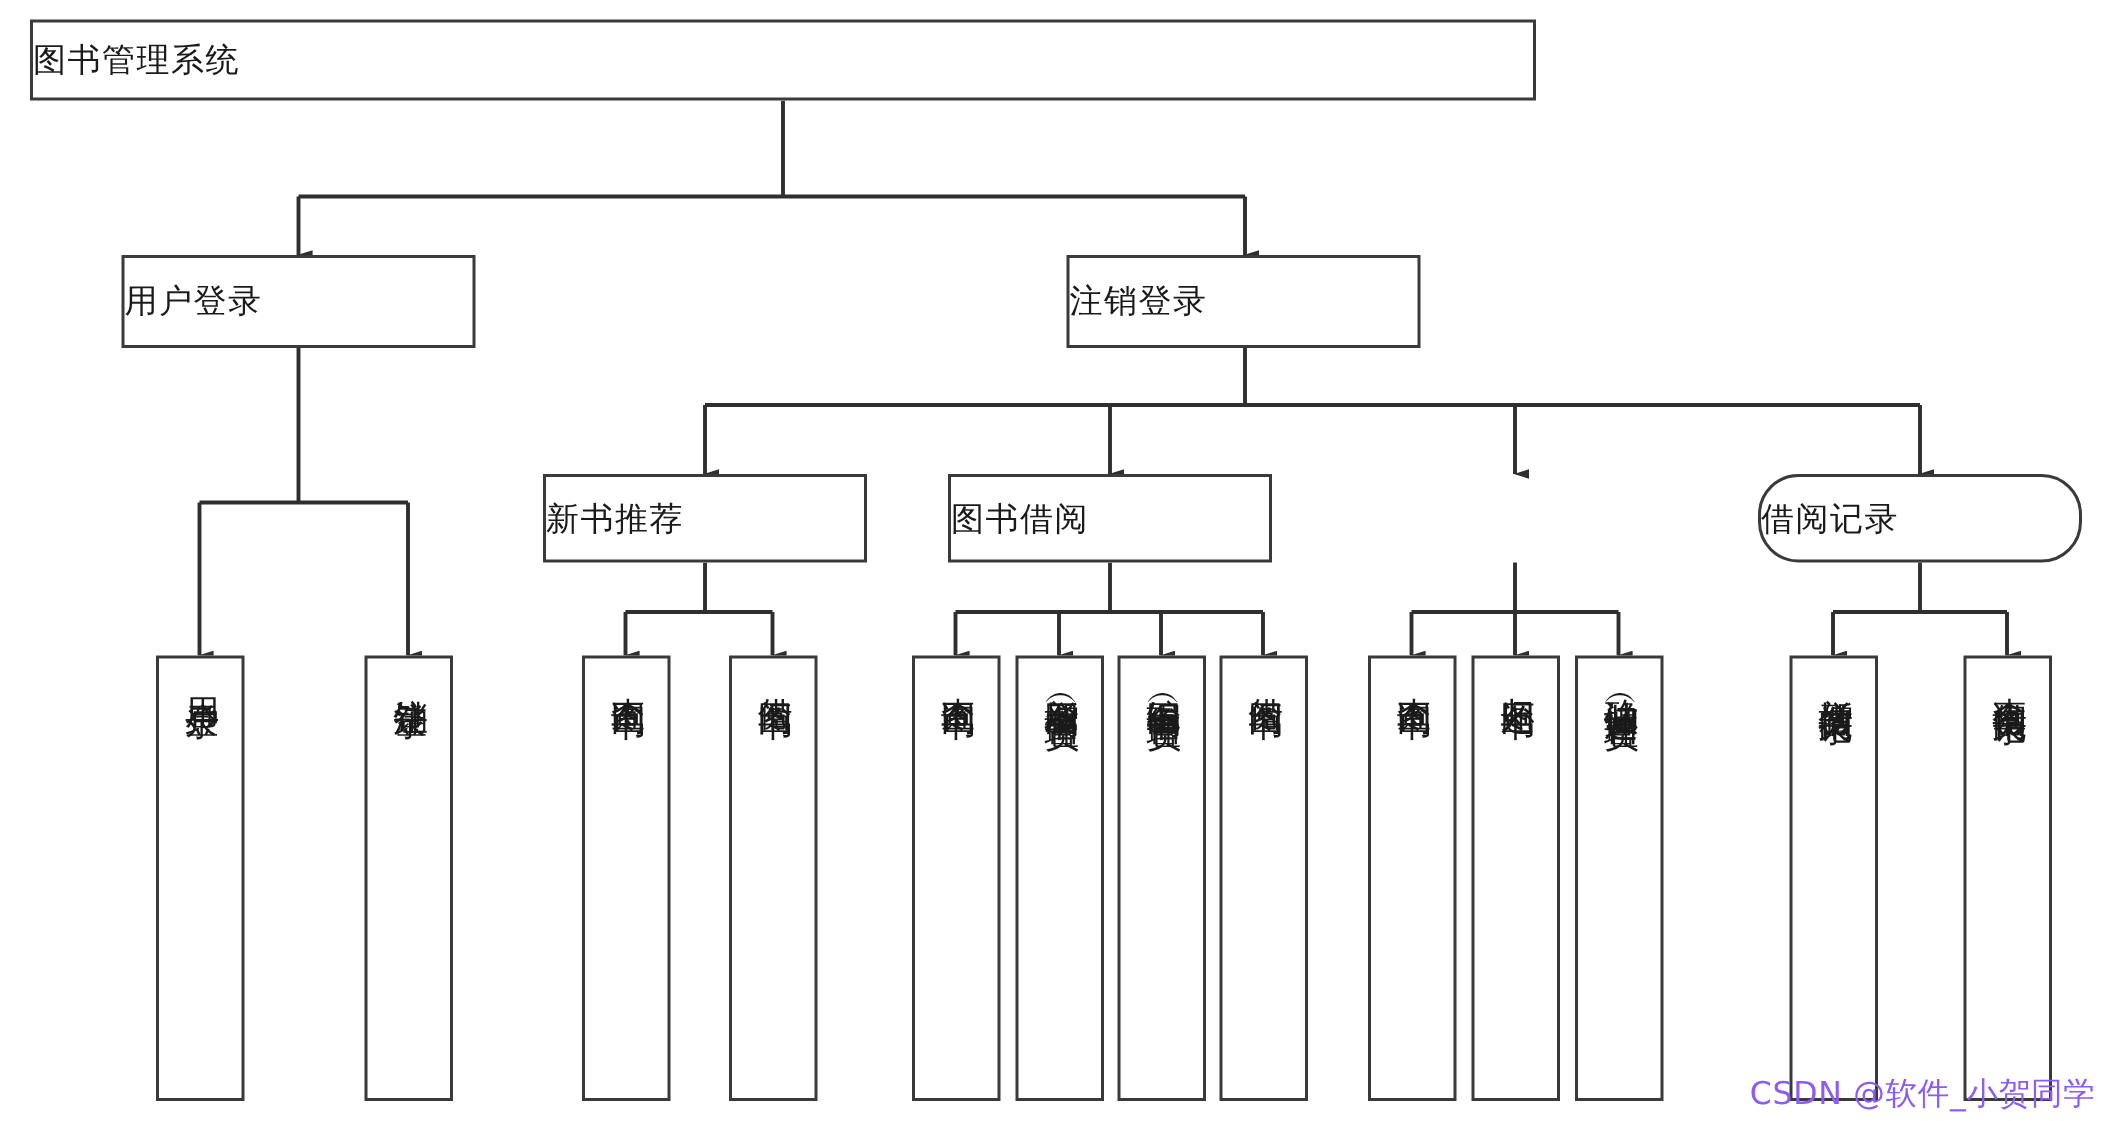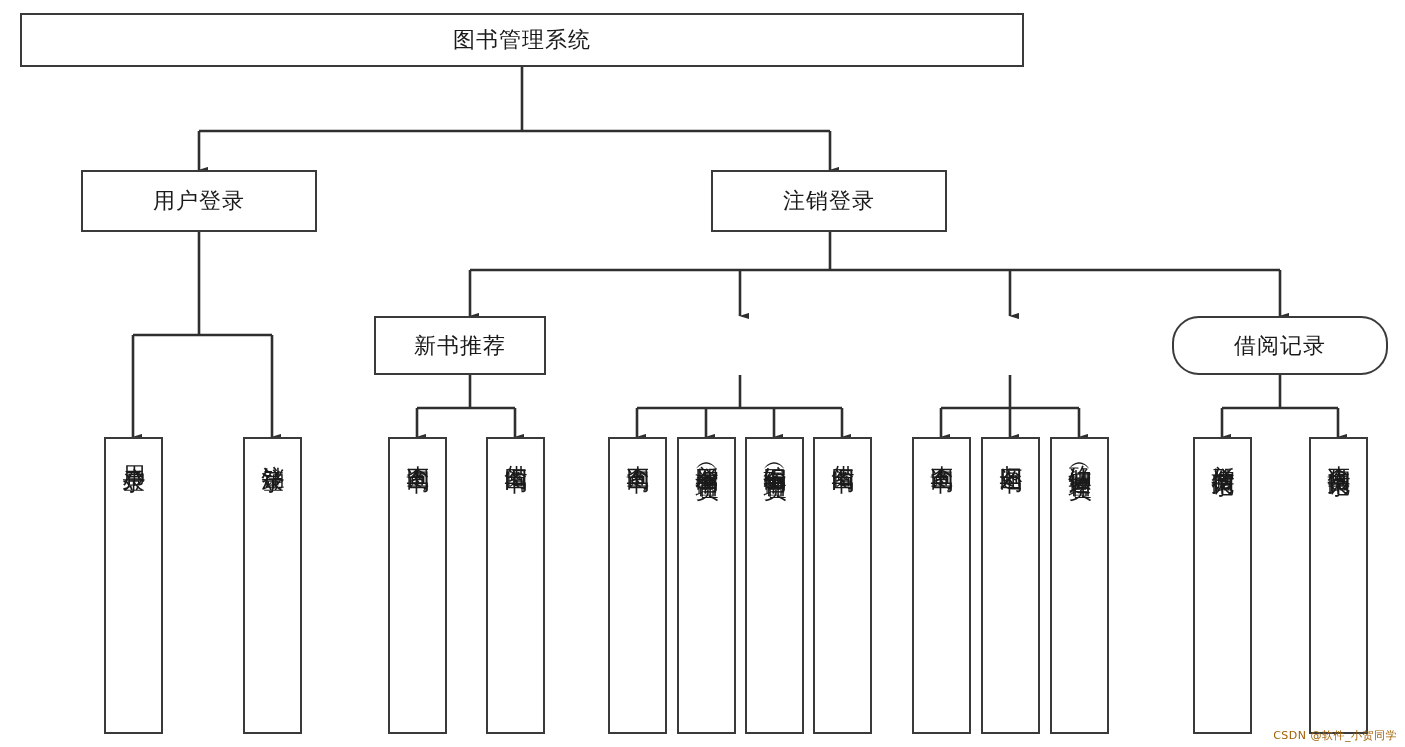--- a/index.html
+++ b/index.html
@@ -23,21 +23,20 @@
     height: 747px;
     pointer-events: none;
   }
   .node {
     position: absolute;
     box-sizing: border-box;
     border: 2px solid #3a3a3a;
     background: #ffffff;
     display: flex;
     align-items: center;
-    justify-content: center;
     color: #1a1a1a;
   }
   .node.h {
     font-size: 22px;
     letter-spacing: 1px;
   }
   .node.v {
     padding: 8px 0;
     align-items: flex-start;
     justify-content: center;
@@ -48,22 +47,22 @@
     font-size: 23px;
     line-height: 1.12;
     letter-spacing: 2px;
     white-space: pre-line;
     text-align: left;
   }
   .watermark {
     position: absolute;
     right: 8px;
     bottom: 4px;
-    font-size: 11px;
-    color: #a16207;
+    font-size: 21px;
+    color: #8b5cf6;
     letter-spacing: 0.5px;
     white-space: nowrap;
   }
 </style>
 </head>
 <body>
 
 <div id="canvas">
 
   <svg id="edges" viewBox="0 0 1405 747">
@@ -120,22 +119,25 @@
     <span>图书管理系统</span>
   </div>
 
   <div class="node h" style="left:81px; top:170px; width:236px; height:62px;">
     <span>用户登录</span>
   </div>
   <div class="node h" style="left:711px; top:170px; width:236px; height:62px;">
     <span>注销登录</span>
   </div>
 
-  <div class="node h" style="left:362px; top:316px; width:172px; height:59px;margin-left:12px;">
+  <div class="node h" style="left:362px; top:316px; width:216px; height:59px;">
     <span>新书推荐</span>
+  </div>
+  <div class="node h" style="left:632px; top:316px; width:216px; height:59px;">
+    <span>图书借阅</span>
   </div>
   <div class="node h" style="left:1172px; top:316px; width:216px; height:59px;border-radius:27px;">
     <span>借阅记录</span>
   </div>
 
   <div class="node v" style="left:104px; top:437px; width:59px; height:297px;">
     <span class="vlabel">用户登录</span>
   </div>
   <div class="node v" style="left:243px; top:437px; width:59px; height:297px;">
     <span class="vlabel">注销登录</span>

